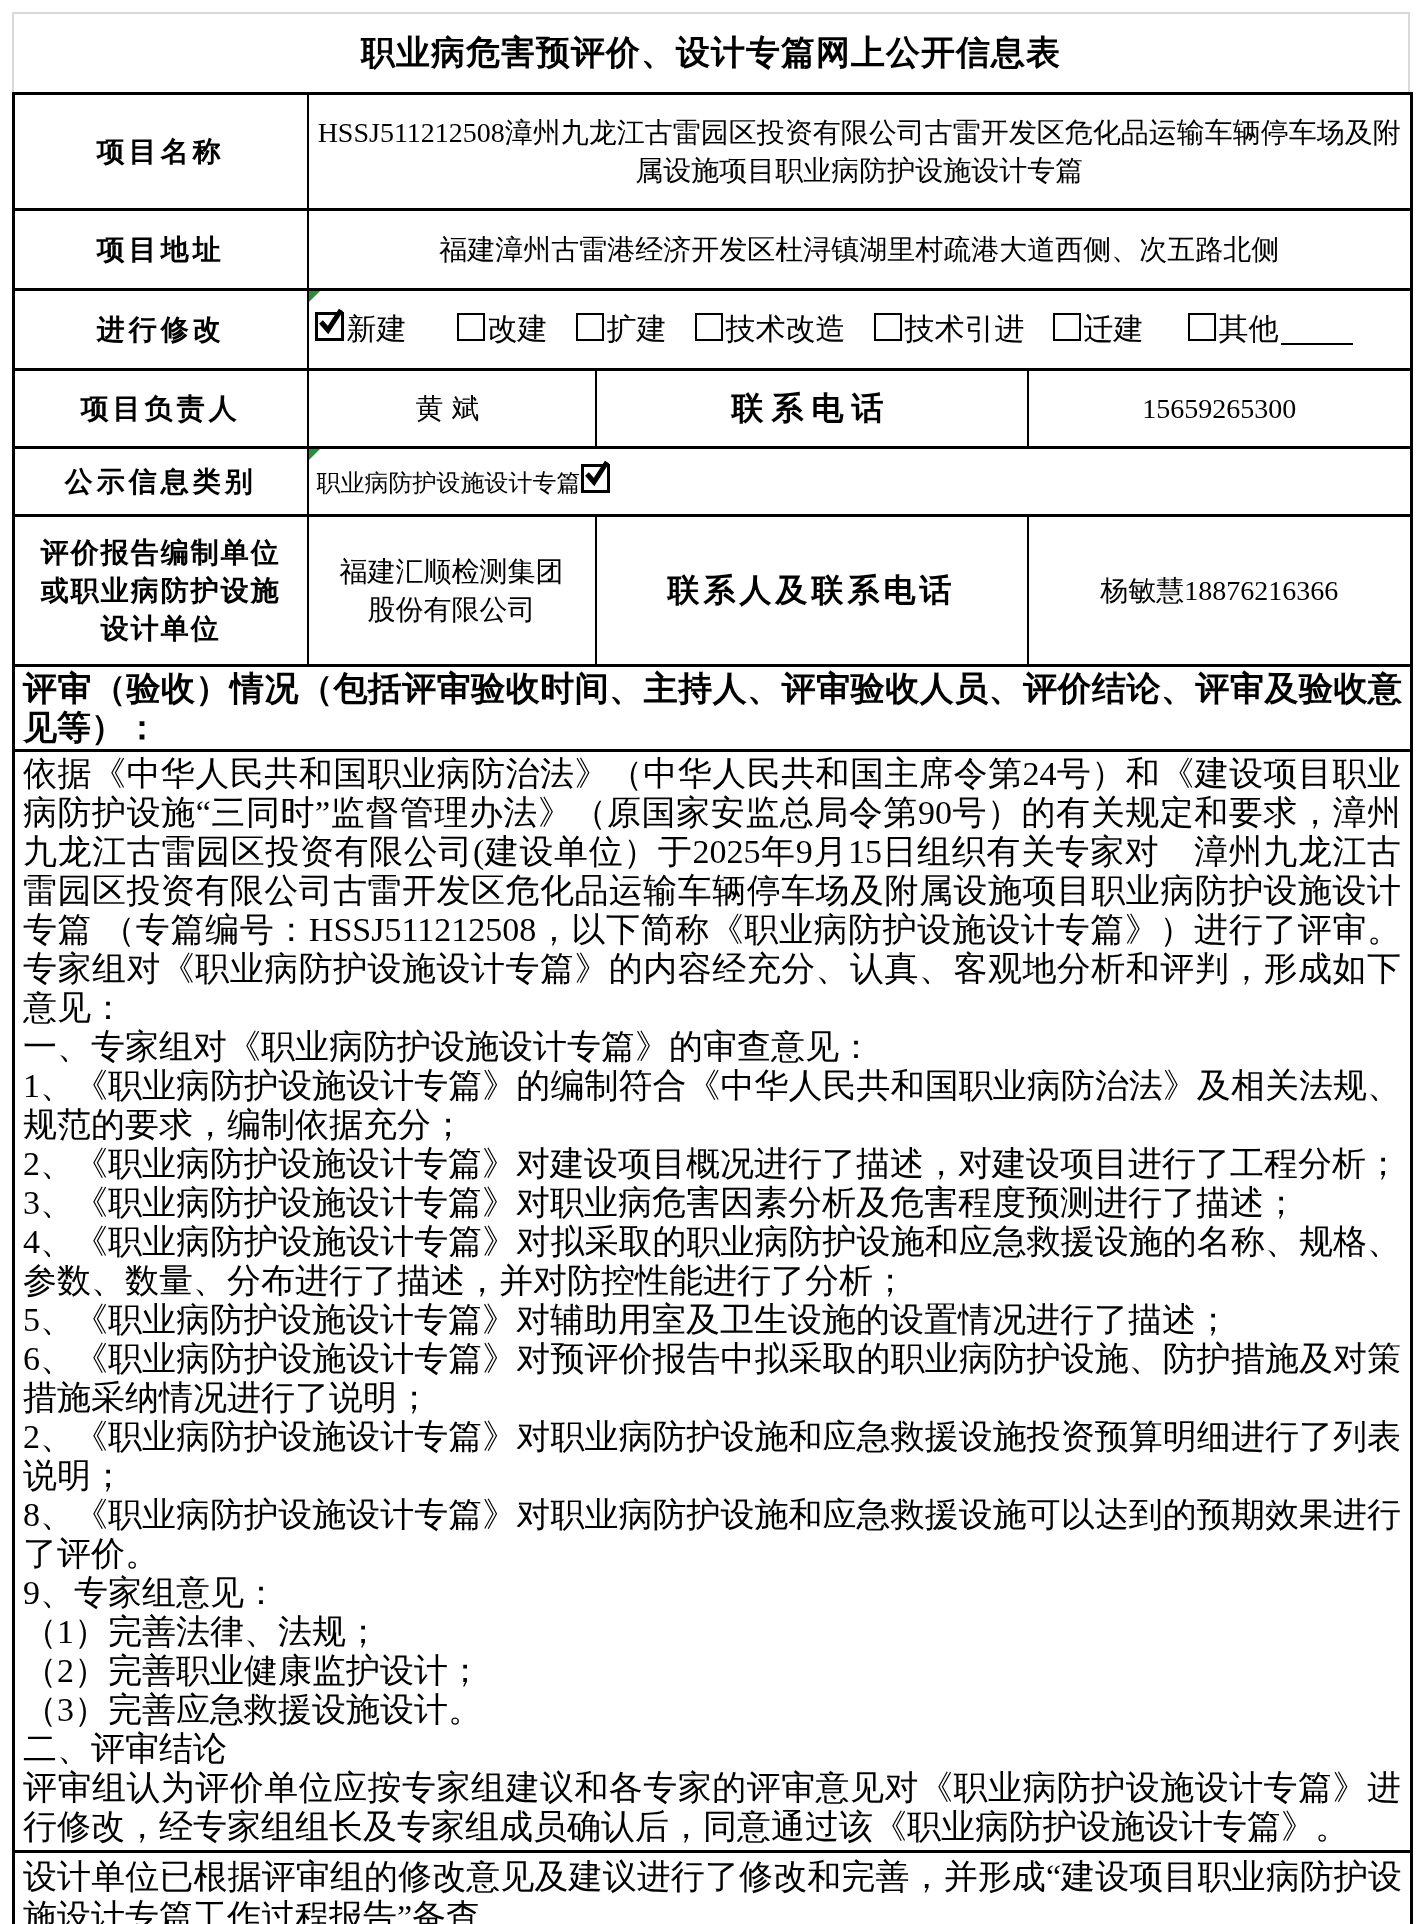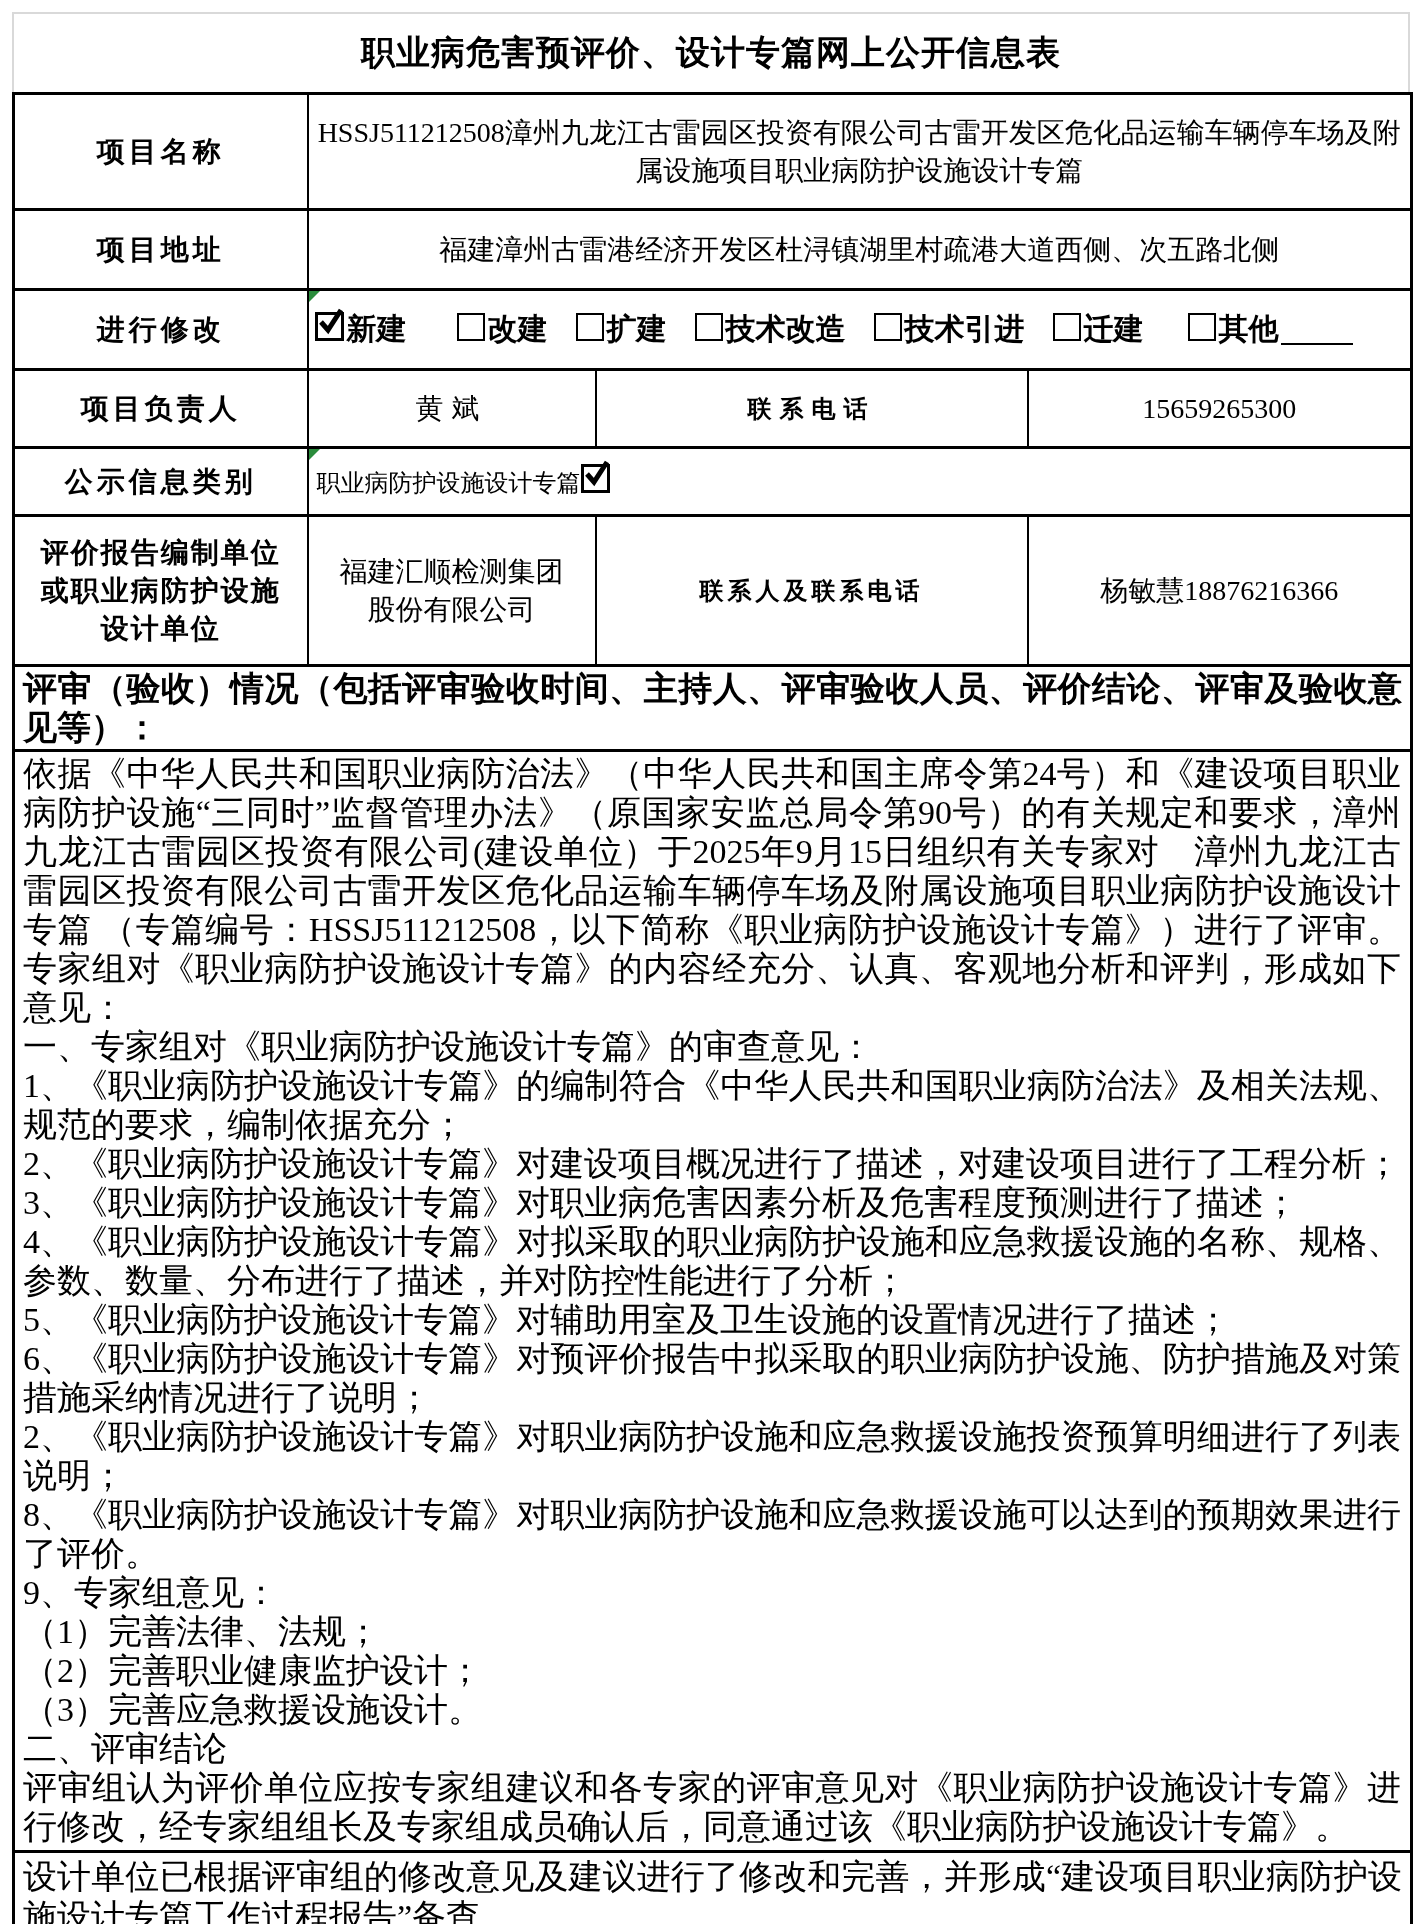--- a/index.html
+++ b/index.html
@@ -26,33 +26,33 @@
   }
   col.c1{width:294px}col.c2{width:288px}col.c3{width:432px}col.c4{width:384px}
   td{
     border:2px solid #000;border-top-width:3px;border-bottom-width:3px;
     padding:2px 8px;vertical-align:middle;overflow:hidden;
   }
   td.lbl{
     font-weight:bold;font-size:28px;text-align:center;
     letter-spacing:4px;
   }
-  td.lbl-mid{font-weight:bold;font-size:24px;text-align:center;letter-spacing:8px;}
+  td.lbl-mid{font-weight:bold;font-size:32px;text-align:center;letter-spacing:8px;}
   td.val{font-size:28px;text-align:center;line-height:38px;}
   td.val-left{font-size:24px;text-align:left;}
   td.rel{position:relative;}
   .spaced{letter-spacing:8px;}
 
   .green-tri{
     position:absolute;top:0;left:0;width:0;height:0;
     border-top:11px solid #2a8c3c;border-right:11px solid transparent;
   }
 
   
-  td.nature{font-size:30px;text-align:left;white-space:nowrap;padding-left:6px;font-weight:bold;}
+  td.nature{font-size:30px;text-align:left;white-space:nowrap;padding-left:6px;}
   .nat-item{display:inline-block;margin-right:28px;}
   .nat-item.first{margin-right:50px;}
   .nat-item.gap{margin-left:16px;}
   .cb{
     display:inline-block;width:24px;height:24px;border:2px solid #000;
     vertical-align:-2px;margin-right:3px;position:relative;
   }
   .cb.checked{border-width:3px;width:23px;height:23px;}
   .cb.checked svg{position:absolute;left:-1px;top:-7px;overflow:visible;}
   .blank-line{

